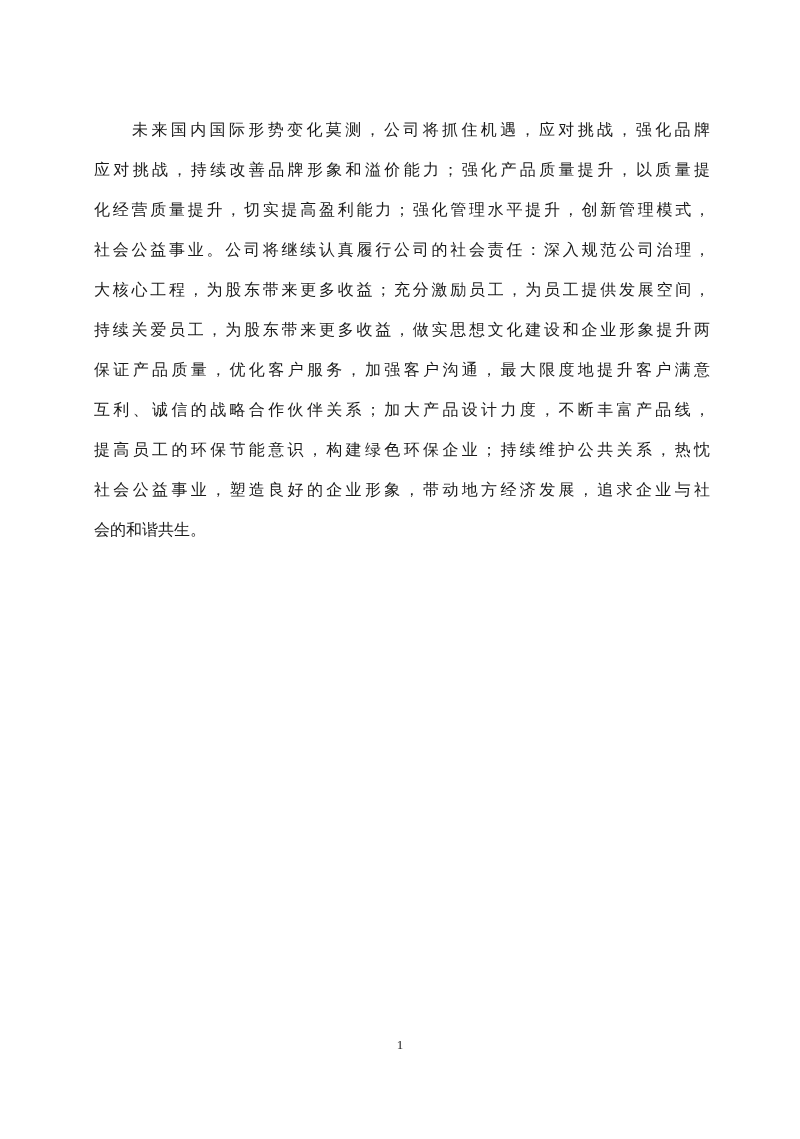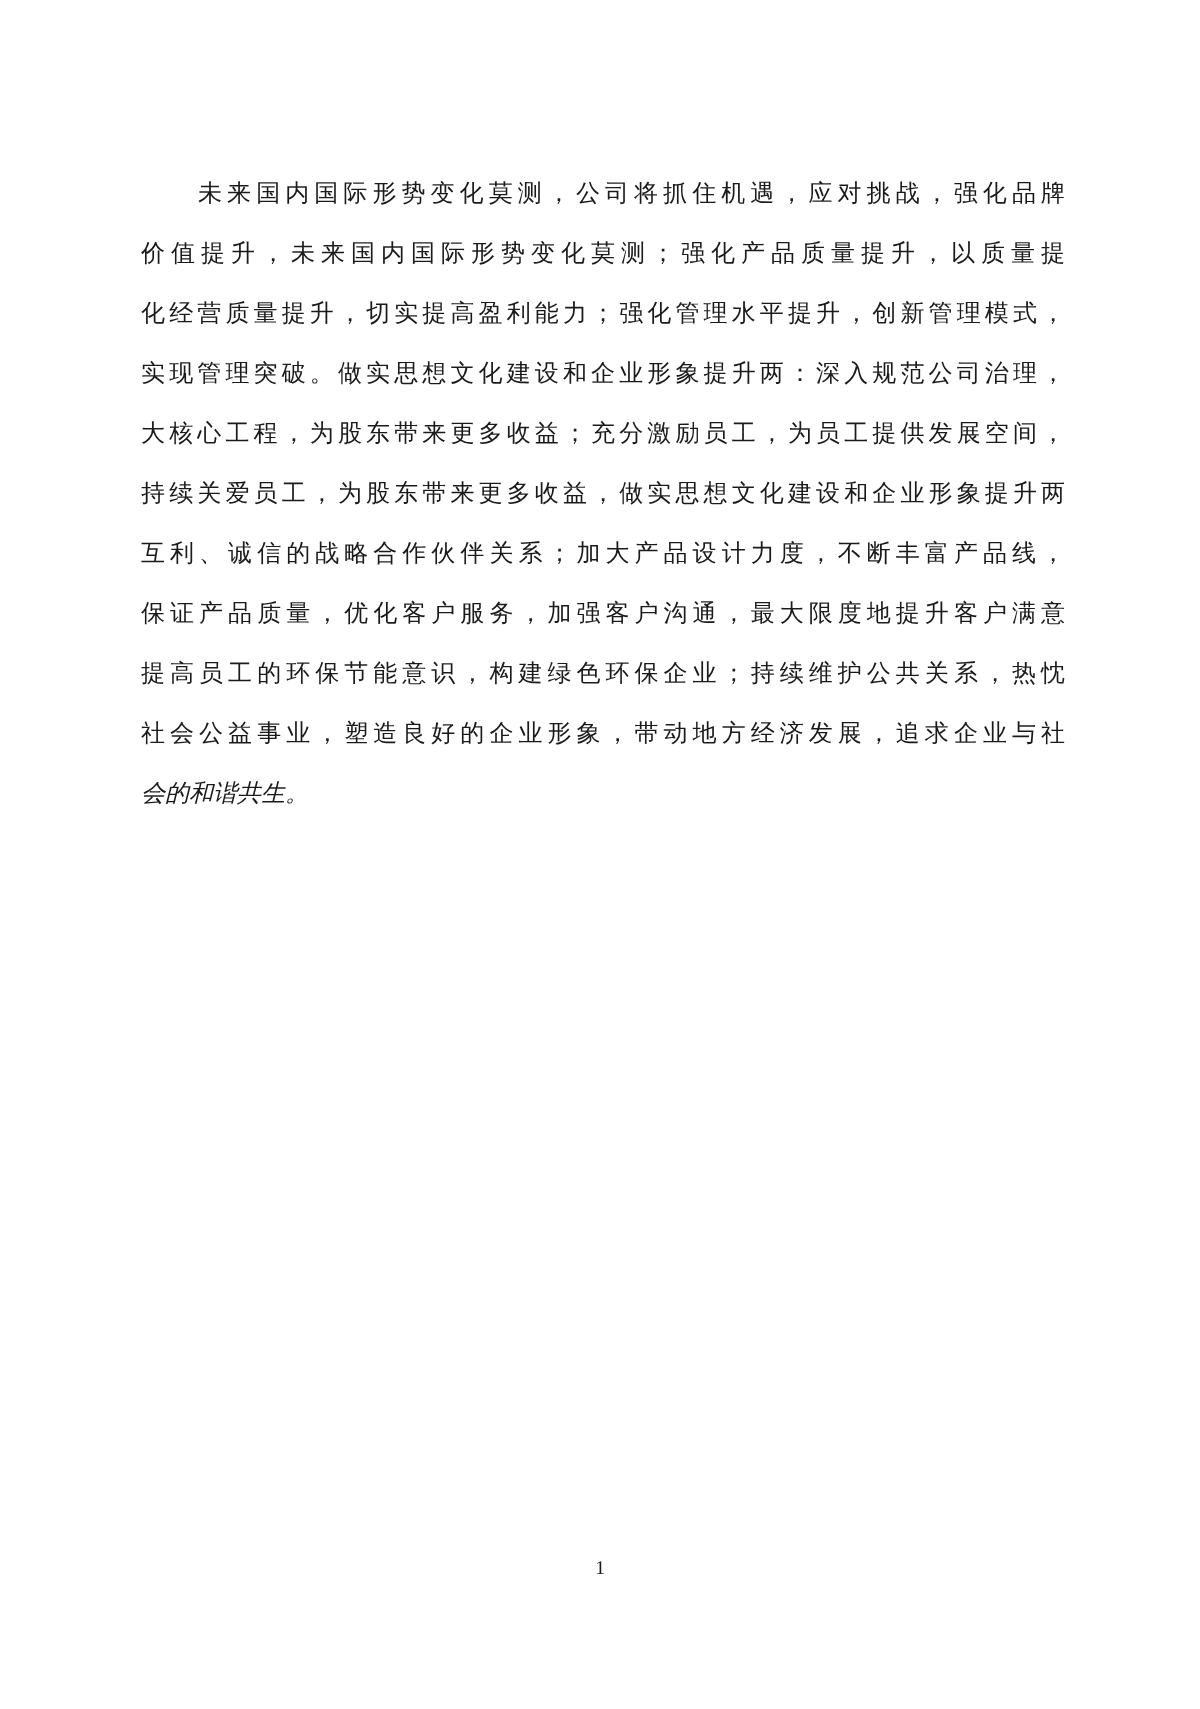--- a/index.html
+++ b/index.html
@@ -31,44 +31,43 @@
     text-align-last: justify;
     text-justify: inter-character;
     letter-spacing: 0;
   }
   .line.first {
     text-indent: 38px;
   }
   .line.last {
     text-align: left;
     text-align-last: left;
-    font-style: italic;
   }
   .page-number {
     position: absolute;
     top: 1036px;
     left: 0;
     width: 100%;
     text-align: center;
     font-size: 13px;
     line-height: 18px;
     color: #1a1a1a;
   }
 </style>
 </head>
 <body>
 
 <div class="page">
   <div class="text-block">
       <div class="line first">未来国内国际形势变化莫测，公司将抓住机遇，应对挑战，强化品牌</div>
-      <div class="line">价值提升，未来国内国际形势变化莫测；强化产品质量提升，以质量提</div>
+      <div class="line">应对挑战，持续改善品牌形象和溢价能力；强化产品质量提升，以质量提</div>
       <div class="line">化经营质量提升，切实提高盈利能力；强化管理水平提升，创新管理模式，</div>
-      <div class="line">实现管理突破。做实思想文化建设和企业形象提升两：深入规范公司治理，</div>
+      <div class="line">社会公益事业。公司将继续认真履行公司的社会责任：深入规范公司治理，</div>
       <div class="line">大核心工程，为股东带来更多收益；充分激励员工，为员工提供发展空间，</div>
       <div class="line">持续关爱员工，为股东带来更多收益，做实思想文化建设和企业形象提升两</div>
+      <div class="line">保证产品质量，优化客户服务，加强客户沟通，最大限度地提升客户满意</div>
       <div class="line">互利、诚信的战略合作伙伴关系；加大产品设计力度，不断丰富产品线，</div>
-      <div class="line">保证产品质量，优化客户服务，加强客户沟通，最大限度地提升客户满意</div>
       <div class="line">提高员工的环保节能意识，构建绿色环保企业；持续维护公共关系，热忱</div>
       <div class="line">社会公益事业，塑造良好的企业形象，带动地方经济发展，追求企业与社</div>
       <div class="line last">会的和谐共生。</div>
     </div>
   <div class="page-number">1</div>
 </div>
 
 </body></html>

